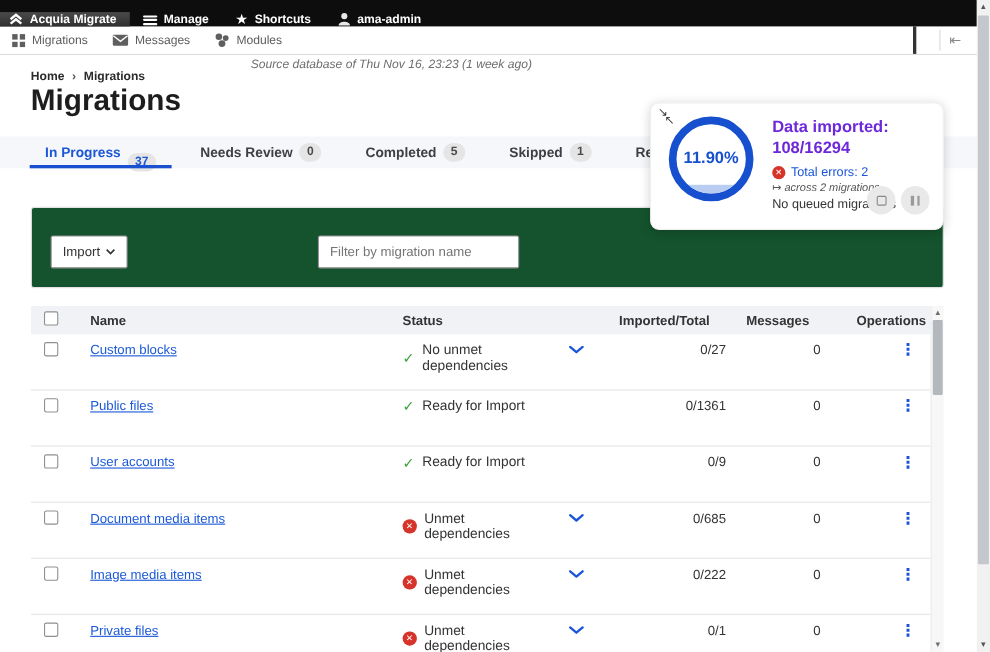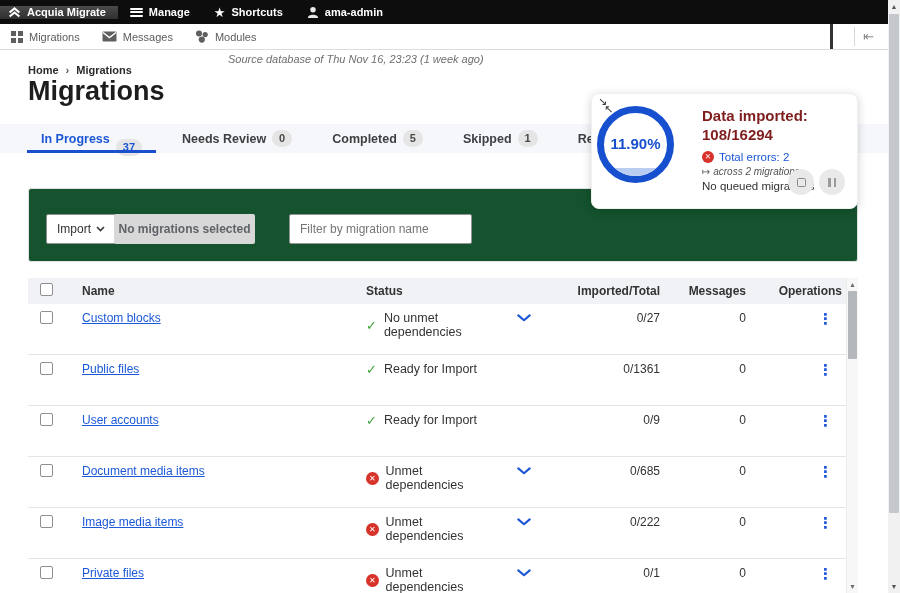--- a/index.html
+++ b/index.html
@@ -2,21 +2,21 @@
 <html><head>
 <meta charset="utf-8">
 <style>
   * { margin:0; padding:0; box-sizing:border-box; }
   html,body { width:900px; height:593px; overflow:hidden; background:#fff;
     font-family:"Liberation Sans","DejaVu Sans",sans-serif; }
   body { position:relative; }
 
   
   .topbar { position:absolute; left:0; top:0; width:888px; height:24px;
-    background:#0d0d0d; display:flex; align-items:center; color:#fff; z-index:50; }
+    background:#0d0d0d; display:flex; align-items:flex-end; color:#fff; z-index:50; }
   .topbar .item { display:flex; align-items:center; gap:6px; padding:0 12px;
     font-size:11px; font-weight:bold; cursor:pointer; }
   .topbar .brand { background:linear-gradient(#4a4a4a,#303030); padding:0 12px 0 8px; }
   .hamburger { width:13px; height:9px; display:flex; flex-direction:column; justify-content:space-between; }
   .hamburger i { display:block; height:2px; background:#fff; border-radius:1px; }
   .glyph-star { font-size:13px; line-height:1; color:#fff; }
 
   
   .toolbar { position:absolute; left:0; top:24px; width:888px; height:26px;
     background:#fff; border-bottom:1px solid #dcdcdc; display:flex; align-items:center; z-index:49; }
@@ -65,21 +65,21 @@
     background:#fff; overflow:hidden; padding-right:12px; }
   .thead, .trow { display:grid; grid-template-columns:52px 278px 142px 48px 120px 86px 1fr; }
   .thead { height:26px; background:#f0f2f6; align-items:center; font-size:12px; font-weight:bold; color:#222; }
   .trow { height:51px; border-bottom:1px solid #e4e4e4; align-items:start; padding-top:7px; }
   .cell { font-size:12px; color:#333; }
   .c-check { padding-left:12px; }
   .c-name { padding-left:2px; }
   .c-status { padding-left:8px; display:flex; align-items:center; gap:7px; }
   .c-chev { display:flex; justify-content:center; padding-top:3px; }
   .c-num { text-align:right; padding-right:8px; }
-  .h-right { text-align:right; padding-right:8px; }
+  .h-right { text-align:center; padding-right:8px; }
   .h-ops { text-align:right; padding-right:4px; }
   .c-ops { text-align:right; padding-right:13px; }
   .cb { appearance:none; -webkit-appearance:none; width:13px; height:13px;
     border:1px solid #8f8f8f; border-radius:2px; background:#fff; cursor:pointer; }
   .mig-link { color:#1b59d8; font-size:12px; text-decoration:underline; cursor:pointer; }
   .st-ic.ok { color:#3fa33c; font-weight:bold; font-size:13px; line-height:13px; }
   .st-ic.err { display:inline-block; width:13px; height:13px; border-radius:50%;
     background:#d6332b; color:#fff; font-size:8px; font-weight:bold; text-align:center; line-height:13px; }
   .st-tx { font-size:12.5px; color:#333; }
   .chev { width:14px; height:8px; cursor:pointer; }
@@ -97,27 +97,27 @@
   .pg-scroll { position:absolute; right:0; top:0; width:12px; height:593px; background:#f1f1f1; z-index:60; }
   .pg-scroll .arr { position:absolute; left:0; width:12px; text-align:center; font-size:7px; color:#555; }
   .pg-scroll .arr.up { top:3px; } .pg-scroll .arr.dn { bottom:3px; }
   .pg-thumb { position:absolute; left:1px; top:14px; width:10px; height:499px; background:#c4c7cb; border-radius:1px; }
 
   
   .ovcard { position:absolute; left:591px; top:93px; width:267px; height:116px; background:#fff;
     border:1px solid #f0f0f0; border-radius:8px; box-shadow:0 2px 10px rgba(0,0,0,.18); z-index:70; }
   .resize-se { position:absolute; left:6px; top:1px; font-size:11px; color:#3a3a3a; }
   .resize-nw { position:absolute; left:12px; top:9px; font-size:11px; color:#3a3a3a; }
-  .ring { position:absolute; left:5px; top:12px; width:77px; height:77px; border-radius:50%;
+  .ring { position:absolute; left:16px; top:12px; width:77px; height:77px; border-radius:50%;
     border:7px solid #1750cf; background:#fff; overflow:hidden; }
   .ring-fill { position:absolute; left:0; right:0; bottom:0; height:12%; background:#b9cdf2; }
   .ring-label { position:absolute; left:0; right:0; top:22px; text-align:center;
     font-size:15px; font-weight:bold; color:#1750cf; }
   .ov-text { position:absolute; left:110px; top:12px; width:150px; }
-  .ov-bold { font-size:15px; font-weight:bold; color:#7f1d1d; line-height:19px; }
+  .ov-bold { font-size:15px; font-weight:bold; color:#6d28d9; line-height:19px; }
   .ov-err { margin-top:7px; display:flex; align-items:center; gap:5px; }
   .ov-err .st-ic.err { width:12px; height:12px; line-height:12px; font-size:7.5px; }
   .ov-err a { font-size:11.5px; color:#1a56d6; text-decoration:none; cursor:pointer; }
   .ov-across { margin-top:3px; font-size:10px; font-style:italic; color:#555; }
   .ov-queue { margin-top:3px; font-size:11.5px; color:#333; }
   .ov-btns { position:absolute; right:12px; bottom:13px; display:flex; gap:5px; }
   .rbtn { width:26px; height:26px; border-radius:50%; background:#e9e9e9; border:none;
     display:flex; align-items:center; justify-content:center; cursor:pointer; }
   .ic-stop { width:9px; height:9px; border:1.6px solid #8a8a8a; border-radius:1.5px; background:transparent; }
   .ic-pause { display:flex; gap:3px; } .ic-pause i { display:block; width:2.5px; height:9px; background:#9a9a9a; }
@@ -217,21 +217,20 @@
   </div>
 </div>
 
 <div class="filtercard">
   <button class="import-btn">
     <span>Import</span>
     <svg width="9" height="6" viewBox="0 0 9 6">
       <path d="M1 1 L4.5 4.6 L8 1" fill="none" stroke="#333" stroke-width="1.5"></path>
     </svg>
   </button>
-  <button class="sel-btn">No migrations selected</button>
   <input class="filter-input" type="text" placeholder="Filter by migration name" style="">
 </div>
 
 <div class="tablewrap">
   <div class="thead">
     <div class="cell c-check"><input type="checkbox" class="cb" style=""></div>
     <div class="cell c-name" style="font-weight:bold;">Name</div>
     <div class="cell c-status" style="font-weight:bold;">Status</div>
     <div class="cell"></div>
     <div class="cell h-right">Imported/Total</div>

